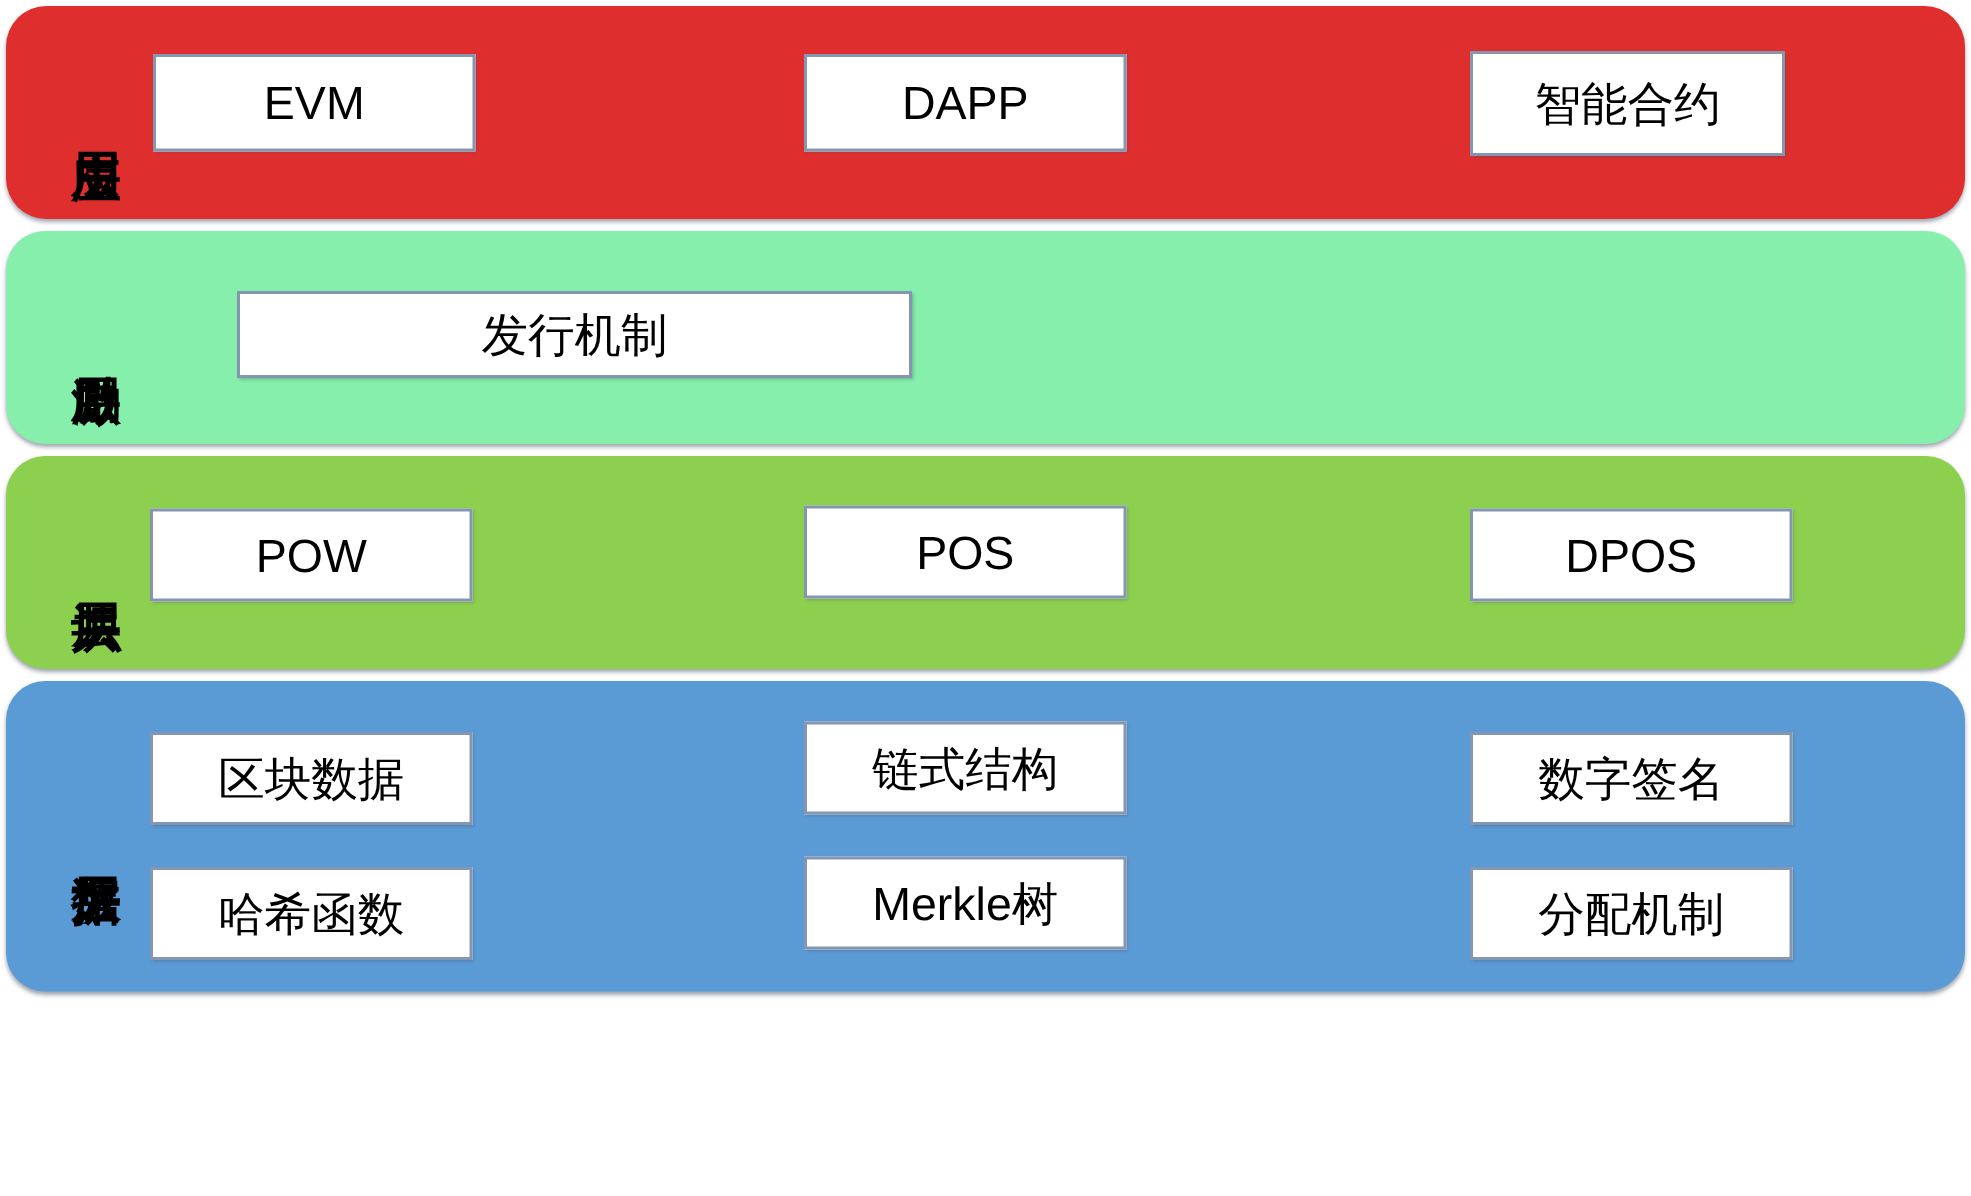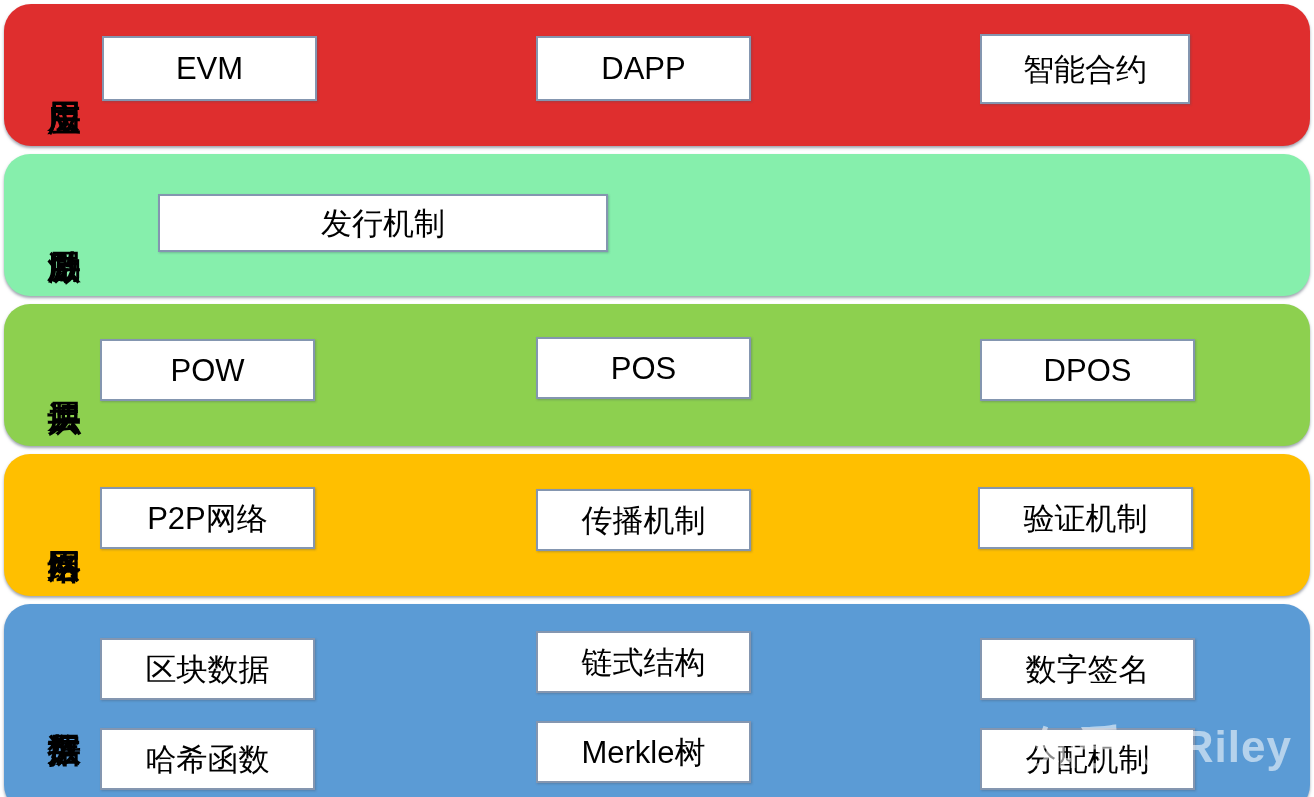--- a/index.html
+++ b/index.html
@@ -150,28 +150,20 @@
 
   <div class="layer l-consen">
     <div class="layer-label">共识层</div>
     <div class="layer-body">
       <div class="box b0">POW</div>
       <div class="box b1">POS</div>
       <div class="box b2">DPOS</div>
     </div>
   </div>
 
-  <div class="layer l-network">
-    <div class="layer-label">网络层</div>
-    <div class="layer-body">
-      <div class="box b0">P2P网络</div>
-      <div class="box b1">传播机制</div>
-      <div class="box b2">验证机制</div>
-    </div>
-  </div>
 
   <div class="layer l-data">
     <div class="layer-label">数据层</div>
     <div class="layer-body">
       <div class="box b0">区块数据</div>
       <div class="box b1">哈希函数</div>
       <div class="box b2">链式结构</div>
       <div class="box b3">Merkle树</div>
       <div class="box b4">数字签名</div>
       <div class="box b5">分配机制</div>

